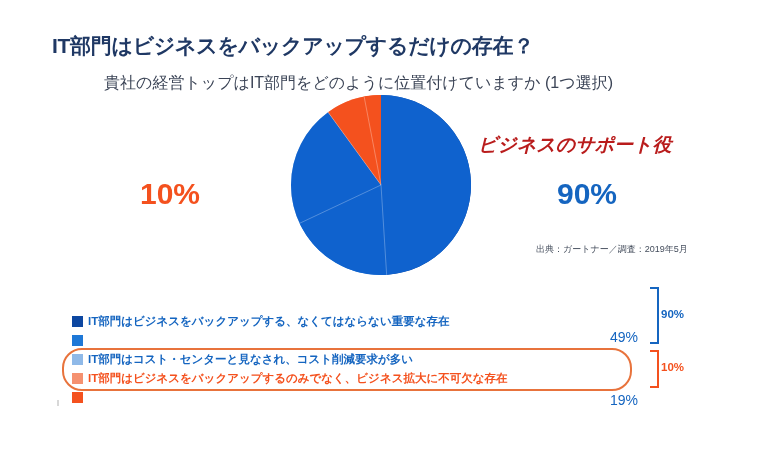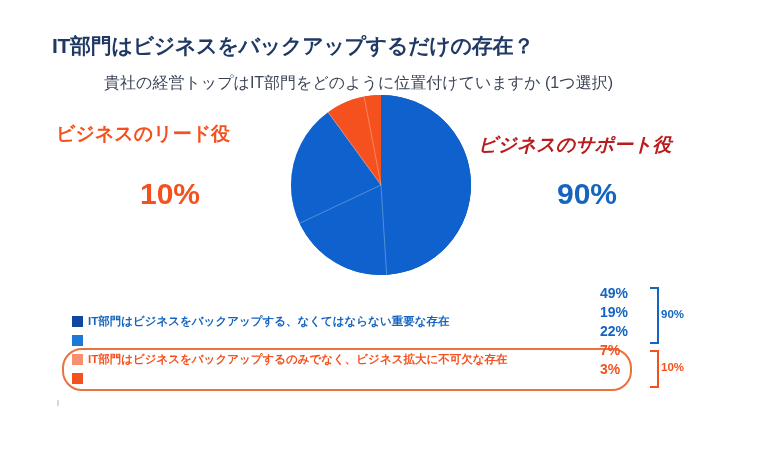--- a/index.html
+++ b/index.html
@@ -52,22 +52,22 @@
     width:11px;height:11px;flex:0 0 11px;margin-right:5px;display:inline-block;
   }
   .legend-text{
     font-size:11.5px;color:#1565C0;white-space:nowrap;font-weight:bold;
   }
   .legend-text.warm{color:#F4511E;}
 
   
   .pct-col{position:absolute;left:600px;top:284px;width:48px;}
   .pct-val{
-    height:19px;line-height:19px;text-align:left;
-    font-size:14px;font-weight:bold;white-space:nowrap;
+    height:19px;line-height:19px;text-align:center;
+    font-size:14px;font-weight:normal;white-space:nowrap;margin-top:44px;
   }
   .pct-val.blue{color:#1565C0;}
   .pct-val.orange{color:#F4511E;}
 
   
   .bracket{position:absolute;}
   .bracket .bar{
     position:absolute;left:0;top:0;width:7px;height:100%;
     border-top:2px solid currentColor;
     border-right:2px solid currentColor;
@@ -97,21 +97,20 @@
   }
 </style>
 </head>
 <body>
 
 <div class="slide">
 
   <div class="title">IT部門はビジネスをバックアップするだけの存在？</div>
   <div class="subtitle">貴社の経営トップはIT部門をどのように位置付けていますか (1つ選択)</div>
 
-  <div class="side-label left-label">ビジネスのリード役</div>
   <div class="side-pct left-pct">10%</div>
 
   <div class="side-label right-label">ビジネスのサポート役</div>
   <div class="side-pct right-pct">90%</div>
 
   <div class="pie-wrap">
     <svg viewBox="0 0 190 190" width="190" height="190">
       <g id="pie-slices">
           <path d="M 95 95 L 95 5 A 90 90 0 0 1 100.65114675763822 184.82240555854446 Z" fill="#0D47A1"></path>
           <path d="M 95 95 L 100.65114675763822 184.82240555854446 A 90 90 0 0 1 13.565565278058259 133.32013624085656 Z" fill="#1E78D7"></path>
@@ -123,30 +122,35 @@
             <path d="M 95 95 L 42.099327293677405 22.188470506254745 A 90 90 0 0 1 94.99999999999999 5 Z" fill="#F4511E"></path>
           </g>
           <line x1="95" y1="95" x2="100.65114675763822" y2="184.82240555854446" stroke="rgba(255,255,255,0.28)" stroke-width="1"></line>
           <line x1="95" y1="95" x2="13.565565278058259" y2="133.32013624085656" stroke="rgba(255,255,255,0.28)" stroke-width="1"></line>
           <line x1="95" y1="95" x2="42.099327293677405" y2="22.188470506254745" stroke="rgba(255,255,255,0.28)" stroke-width="1"></line>
           <line x1="95" y1="95" x2="78.13568168728479" y2="6.594147434418019" stroke="rgba(255,255,255,0.30)" stroke-width="1"></line>
         </g>
     </svg>
   </div>
 
+  <div class="source">出典：ガートナー／調査：2019年5月</div>
 
   <div class="highlight"></div>
 
   <div class="legend">
     <div class="legend-row">
       <span class="swatch" style="background: rgb(13, 71, 161);"></span>
       <span class="legend-text">IT部門はビジネスをバックアップする、なくてはならない重要な存在</span>
     </div>
     <div class="legend-row">
       <span class="swatch" style="background: rgb(30, 120, 215);"></span>
+    </div>
+    <div class="legend-row">
+      <span class="swatch" style="background: rgb(143, 185, 232);"></span>
+      <span class="legend-text">IT部門はコスト・センターと見なされ、コスト削減要求が多い</span>
     </div>
     <div class="legend-row">
       <span class="swatch" style="background: rgb(245, 145, 112);"></span>
       <span class="legend-text warm">IT部門はビジネスをバックアップするのみでなく、ビジネス拡大に不可欠な存在</span>
     </div>
     <div class="legend-row">
       <span class="swatch" style="background: rgb(244, 81, 30);"></span>
     </div>
   </div>
 

